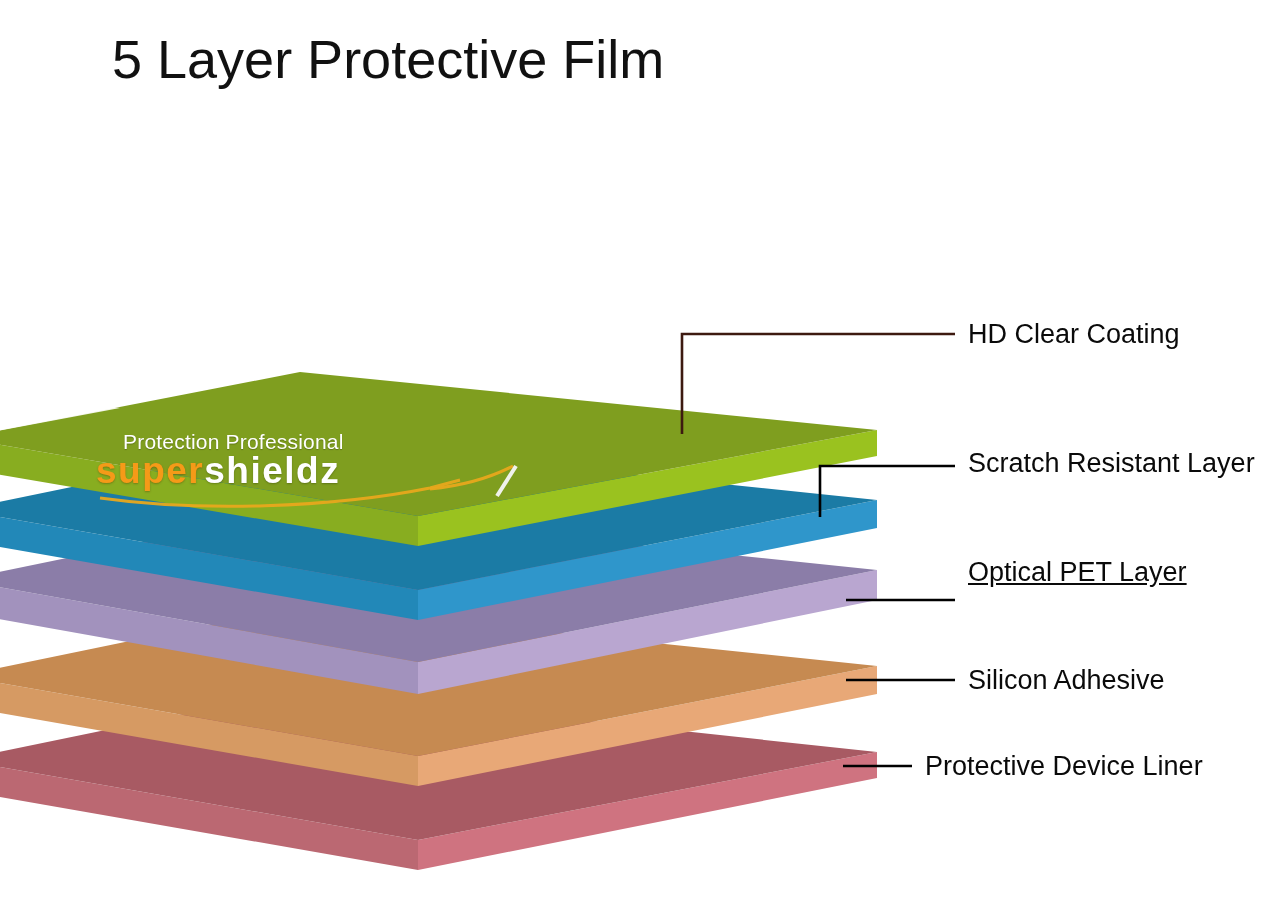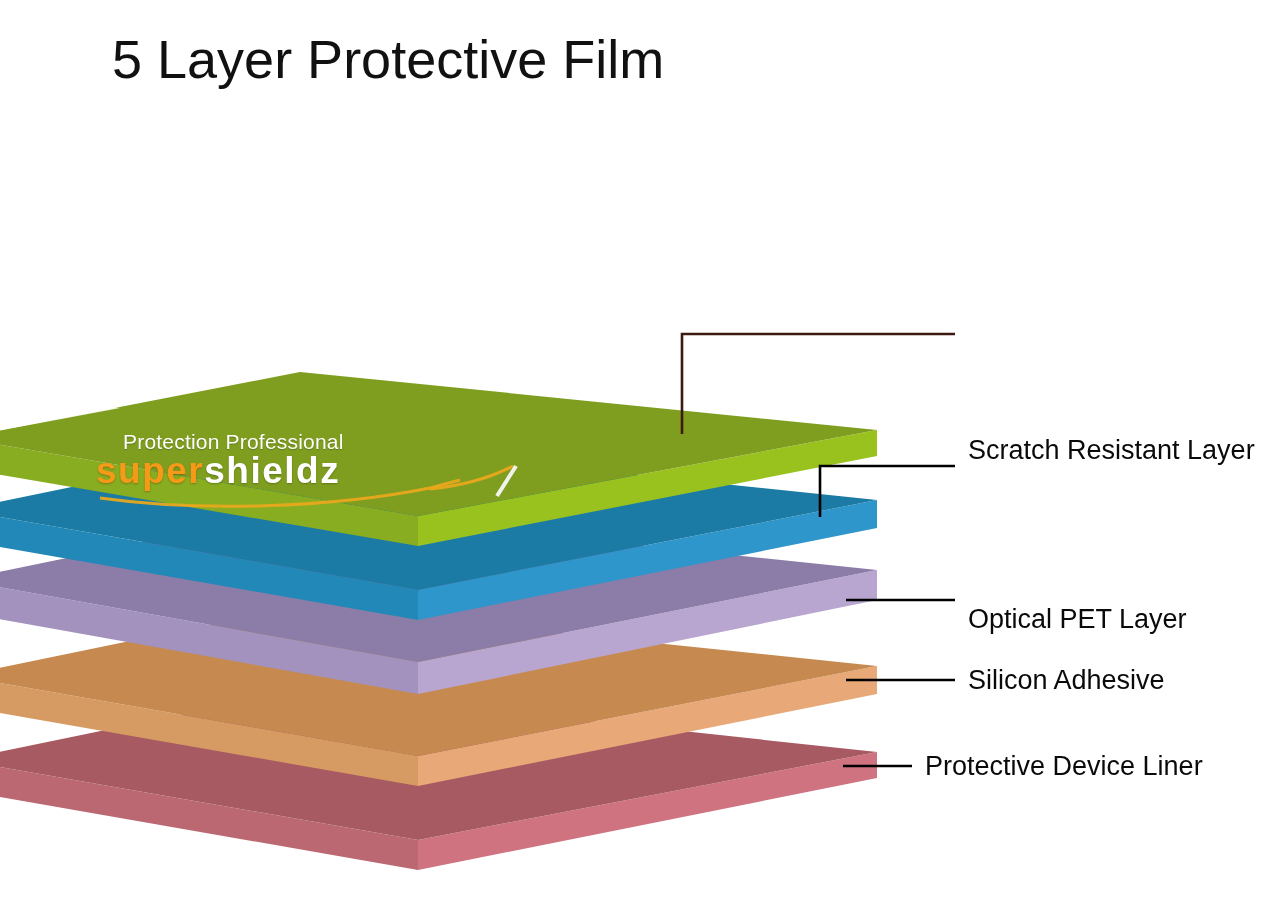--- a/index.html
+++ b/index.html
@@ -162,22 +162,23 @@
 
   <div class="page-title">5 Layer Protective Film</div>
 
   <div class="logo-block">
     <span class="logo-tagline">Protection Professional</span>
     <span class="logo-word">
       <span class="logo-super">super</span><span class="logo-shieldz">shieldz</span>
     </span>
   </div>
 
+  <div class="layer-label" style="left:968px; top:321px;">HD Clear Coating</div>
 
-  <div class="layer-label" style="left:968px; top:437px;">Scratch Resistant Layer</div>
+  <div class="layer-label" style="left:968px; top:450px;">Scratch Resistant Layer</div>
 
-  <div class="layer-label" style="left:968px; top:606px;">Optical PET Layer</div>
+  <div class="layer-label" style="left:968px; top:559px;text-decoration:underline;">Optical PET Layer</div>
 
   <div class="layer-label" style="left:968px; top:667px;">Silicon Adhesive</div>
 
   <div class="layer-label" style="left:925px; top:753px;text-align:center;">Protective Device Liner</div>
 
 </div>
 
 </body></html>

